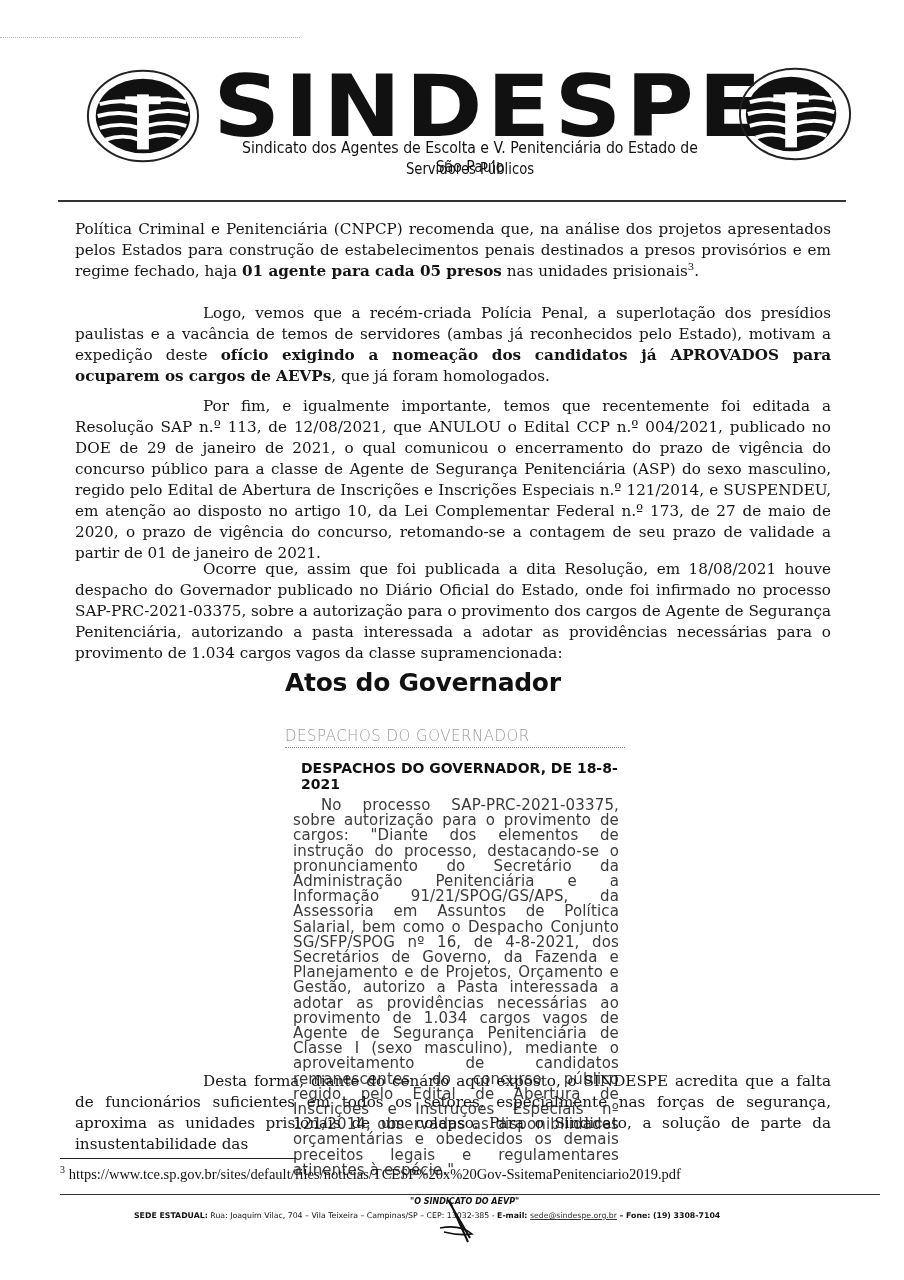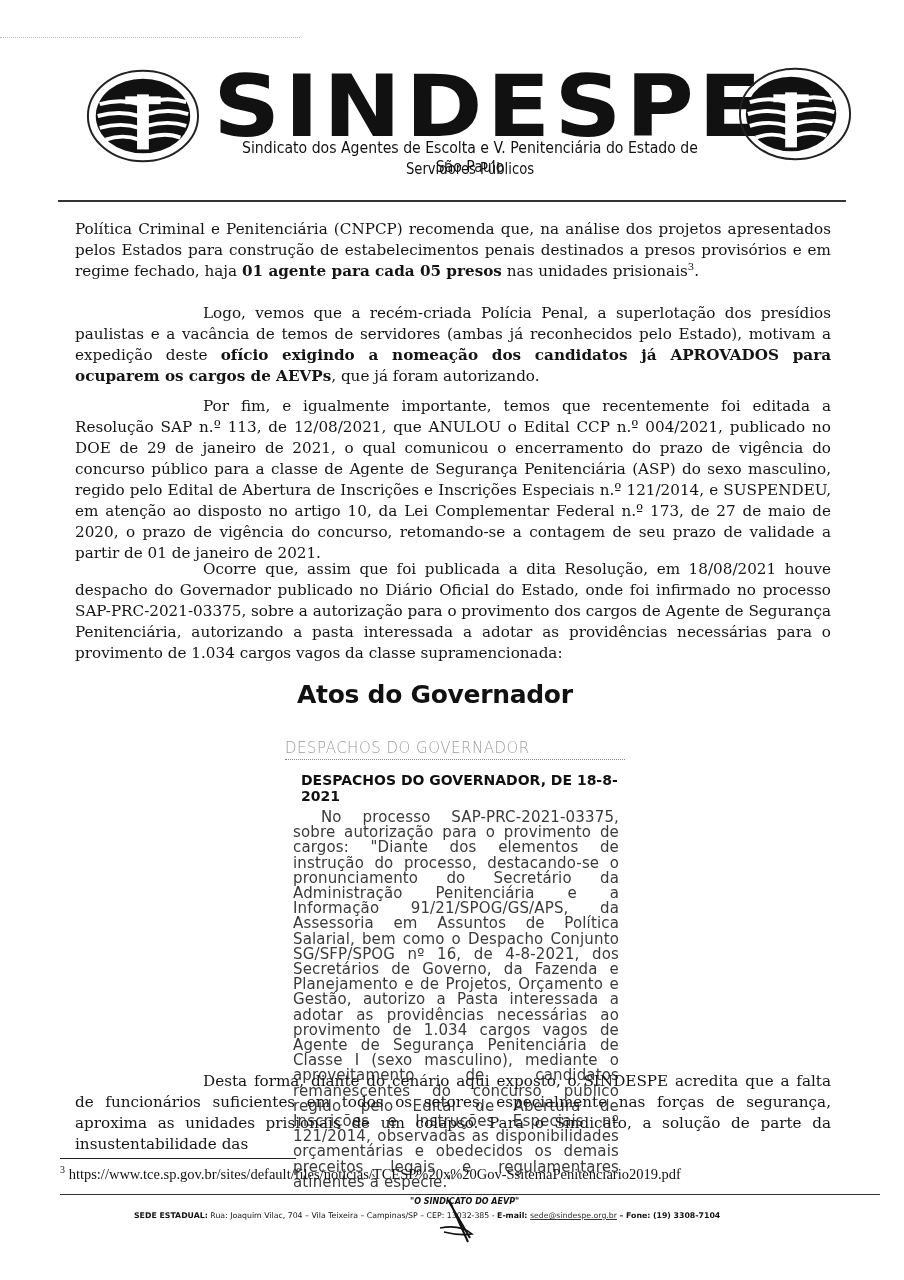--- a/index.html
+++ b/index.html
@@ -38,21 +38,21 @@
   .b { font-weight: bold; }
   sup { font-size: 10px; line-height: 0; }
 
   #p1 { top: 204px; }
   #p2 { top: 288px; }
   #p3 { top: 381px; }
   #p4 { top: 544px; }
 
   
   .clip { position: absolute; left: 285px; top: 668px; width: 340px; font-family: "DejaVu Sans", sans-serif; }
-  .clip-title { font-size: 25px; font-weight: bold; color: #111; margin: 12px; letter-spacing: -0.3px; }
+  .clip-title { font-size: 25px; font-weight: bold; color: #111; margin: 0; letter-spacing: -0.3px; }
   .clip-section {
     margin-top: 30px; font-size: 15px; color: #9a9a9a; letter-spacing: 0.5px;
     border-bottom: 1px dotted #888; padding-bottom: 2px; font-weight: 300; width: 340px;
   }
   .clip-head { margin-top: 12px; margin-left: 16px; font-size: 14px; font-weight: bold; color: #111; }
   .clip-body {
     margin-top: 6px; margin-left: 8px; width: 326px; font-size: 15px; line-height: 15.2px;
     color: #3a3a3a; text-align: justify; letter-spacing: 0.15px;
   }
   .clip-body .first { text-indent: 28px; display: block; }
@@ -118,21 +118,21 @@
     <div class="org-name">Sindicato dos Agentes de Escolta e V. Penitenciária do Estado de São Paulo</div>
     <div class="org-sub">Servidores Públicos</div>
   </div>
   <div class="header-rule"></div>
 
   <div class="body-text" id="p1">
     <p><span>Política Criminal e Penitenciária (CNPCP) recomenda que, na análise dos projetos apresentados pelos Estados para construção de estabelecimentos penais destinados a presos provisórios e em regime fechado, haja </span><span class="b">01 agente para cada 05 presos</span><span> nas unidades prisionais</span><sup>3</sup><span>.</span></p>
   </div>
 
   <div class="body-text" id="p2">
-    <p class="indent"><span>Logo, vemos que a recém-criada Polícia Penal, a superlotação dos presídios paulistas e a vacância de temos de servidores (ambas já reconhecidos pelo Estado), motivam a expedição deste </span><span class="b">ofício exigindo a nomeação dos candidatos já APROVADOS para ocuparem os cargos de AEVPs</span><span>, que já foram autorizando.</span></p>
+    <p class="indent"><span>Logo, vemos que a recém-criada Polícia Penal, a superlotação dos presídios paulistas e a vacância de temos de servidores (ambas já reconhecidos pelo Estado), motivam a expedição deste </span><span class="b">ofício exigindo a nomeação dos candidatos já APROVADOS para ocuparem os cargos de AEVPs</span><span>, que já foram homologados.</span></p>
   </div>
 
   <div class="body-text" id="p3">
     <p class="indent">Por fim, e igualmente importante, temos que recentemente foi editada a Resolução SAP n.º 113, de 12/08/2021, que ANULOU o Edital CCP n.º 004/2021, publicado no DOE de 29 de janeiro de 2021, o qual comunicou o encerramento do prazo de vigência do concurso público para a classe de Agente de Segurança Penitenciária (ASP) do sexo masculino, regido pelo Edital de Abertura de Inscrições e Inscrições Especiais n.º 121/2014, e SUSPENDEU, em atenção ao disposto no artigo 10, da Lei Complementar Federal n.º 173, de 27 de maio de 2020, o prazo de vigência do concurso, retomando-se a contagem de seu prazo de validade a partir de 01 de janeiro de 2021.</p>
   </div>
 
   <div class="body-text" id="p4">
     <p class="indent">Ocorre que, assim que foi publicada a dita Resolução, em 18/08/2021 houve despacho do Governador publicado no Diário Oficial do Estado, onde foi infirmado no processo SAP-PRC-2021-03375, sobre a autorização para o provimento dos cargos de Agente de Segurança Penitenciária, autorizando a pasta interessada a adotar as providências necessárias para o provimento de 1.034 cargos vagos da classe supramencionada:</p>
   </div>
 

